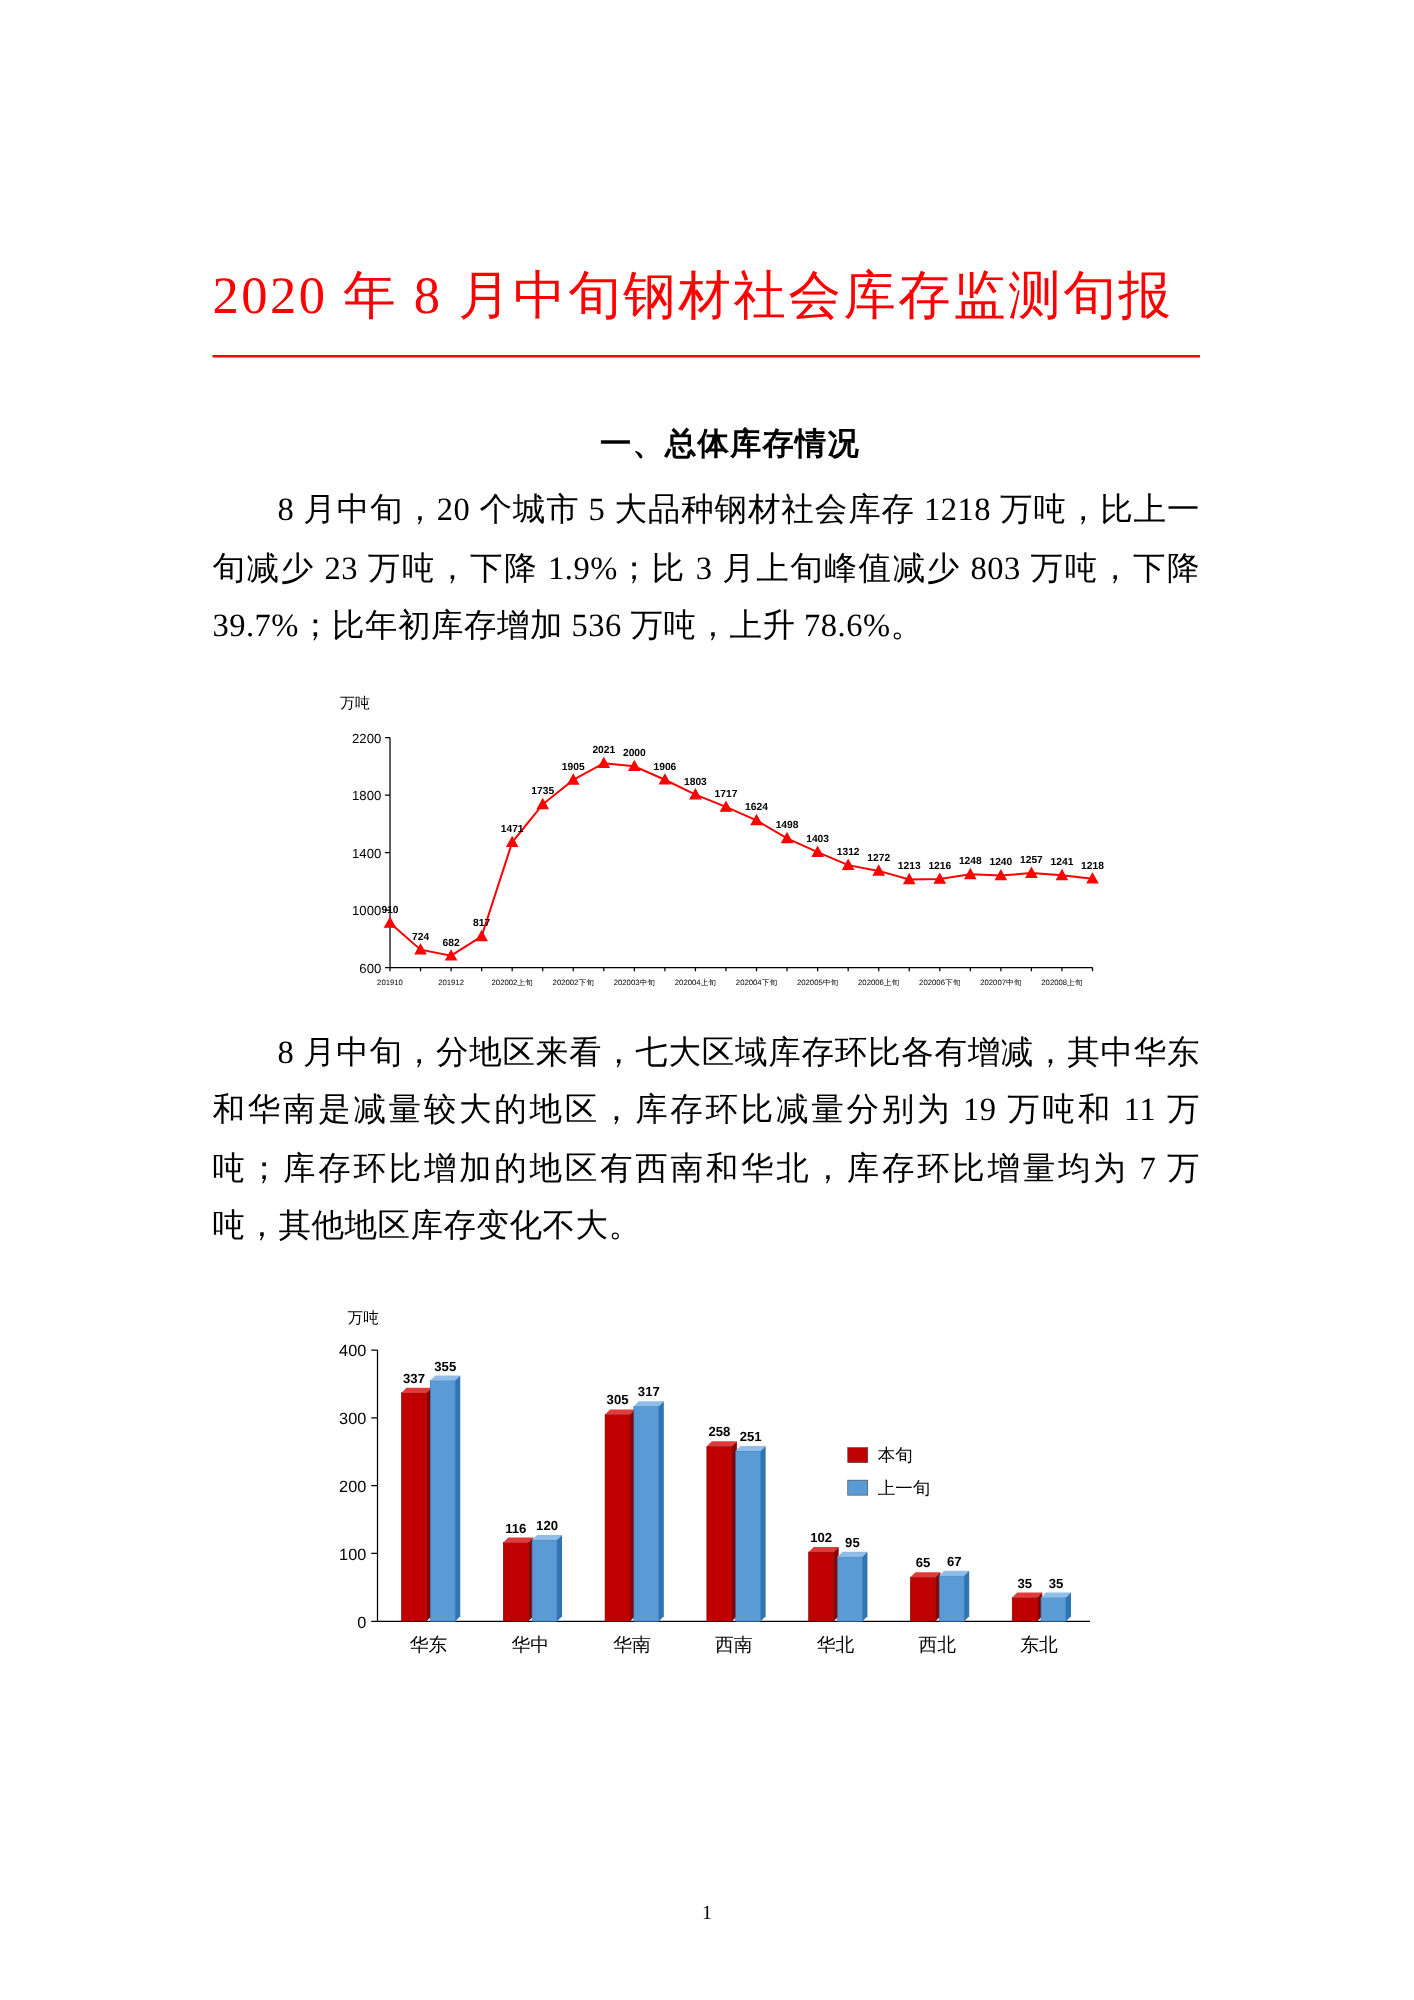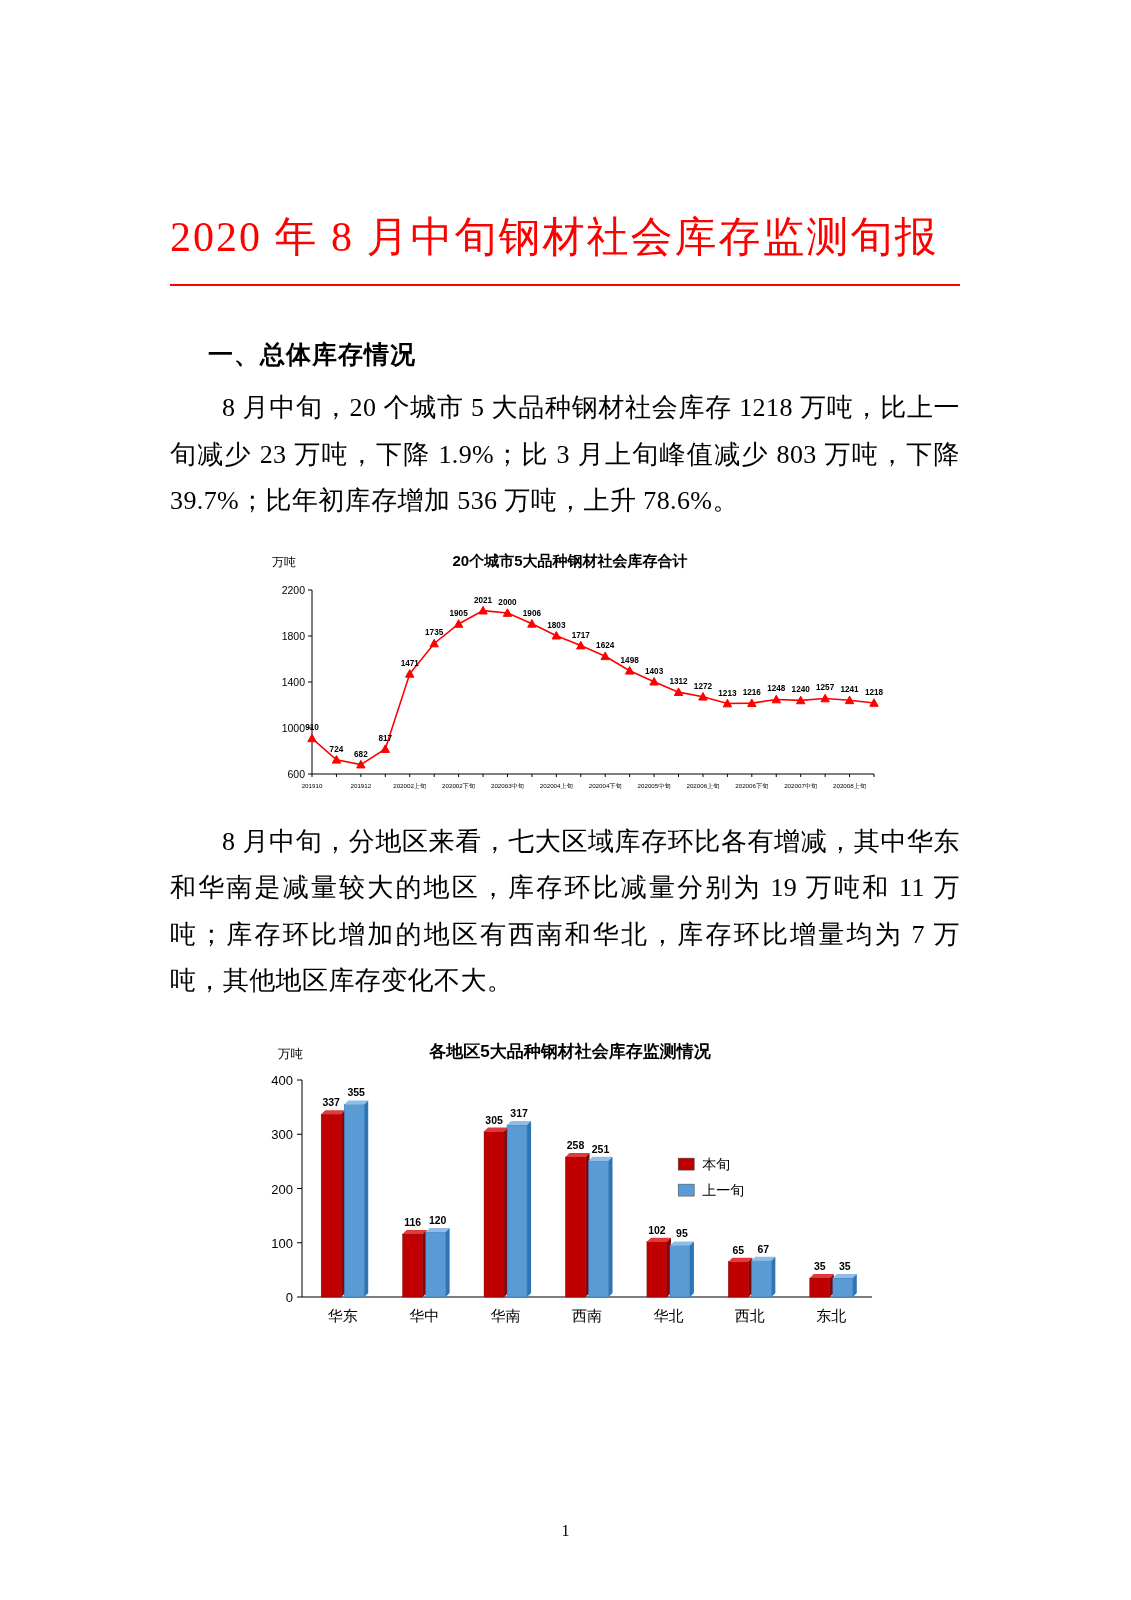--- a/index.html
+++ b/index.html
@@ -45,20 +45,21 @@
     border-top: 2.5px solid #ff0000;
     margin: 14px 0 0 0;
     width: 100%;
   }
   .section-heading {
     font-family: "Liberation Serif", serif;
     font-size: 25px;
     margin: 52px 0 0 0;
     padding-left: 38px;
     letter-spacing: 1px;
+    text-align: center;
   }
   .para {
     font-family: "Liberation Serif", serif;
     font-size: 26px;
     line-height: 1.78;
     margin: 14px 0 0 0;
     text-indent: 52px;
     text-align: justify;
     letter-spacing: 0.4px;
   }
@@ -137,21 +138,20 @@
 
     <h1 class="doc-title">2020 年 8 月中旬钢材社会库存监测旬报</h1>
     <hr class="title-rule">
 
     <h2 class="section-heading">一、总体库存情况</h2>
 
     <p class="para">8 月中旬，20 个城市 5 大品种钢材社会库存 1218 万吨，比上一旬减少 23 万吨，下降 1.9%；比 3 月上旬峰值减少 803 万吨，下降 39.7%；比年初库存增加 536 万吨，上升 78.6%。</p>
 
     <div class="chart1-wrap">
       <div class="chart1-unit">万吨</div>
-      <div class="chart1-title">20个城市5大品种钢材社会库存合计</div>
       <svg class="chart1-svg" id="chart1" width="640" height="230">
           <line x1="62" y1="18" x2="62" y2="202" stroke="#000" stroke-width="1"></line>
           <line x1="62" y1="202" x2="624" y2="202" stroke="#000" stroke-width="1"></line>
           <line x1="58" y1="202" x2="62" y2="202" stroke="#000" stroke-width="1"></line>
           <text x="55" y="206" text-anchor="end" font-size="10.5" fill="#000">600</text>
           <line x1="58" y1="156" x2="62" y2="156" stroke="#000" stroke-width="1"></line>
           <text x="55" y="160" text-anchor="end" font-size="10.5" fill="#000">1000</text>
           <line x1="58" y1="110" x2="62" y2="110" stroke="#000" stroke-width="1"></line>
           <text x="55" y="114" text-anchor="end" font-size="10.5" fill="#000">1400</text>
           <line x1="58" y1="64" x2="62" y2="64" stroke="#000" stroke-width="1"></line>
@@ -243,21 +243,20 @@
           <text x="599.5652173913044" y="120.285" text-anchor="middle" font-size="8.2" fill="#000" font-weight="bold">1241</text>
           <polygon points="624,126.73 619.8,134.29000000000002 628.2,134.29000000000002" fill="#ff0000" stroke="#ff0000"></polygon>
           <text x="624" y="122.93" text-anchor="middle" font-size="8.2" fill="#000" font-weight="bold">1218</text>
         </svg>
     </div>
 
     <p class="para">8 月中旬，分地区来看，七大区域库存环比各有增减，其中华东和华南是减量较大的地区，库存环比减量分别为 19 万吨和 11 万吨；库存环比增加的地区有西南和华北，库存环比增量均为 7 万吨，其他地区库存变化不大。</p>
 
     <div class="chart2-wrap">
       <div class="chart2-unit">万吨</div>
-      <div class="chart2-title">各地区5大品种钢材社会库存监测情况</div>
       <svg class="chart2-svg" id="chart2" width="660" height="275">
           <line x1="62" y1="16" x2="62" y2="233" stroke="#000" stroke-width="1"></line>
           <line x1="62" y1="233" x2="632" y2="233" stroke="#000" stroke-width="1"></line>
           <line x1="57" y1="233" x2="62" y2="233" stroke="#000" stroke-width="1"></line>
           <text x="53" y="238" text-anchor="end" font-size="13" fill="#000">0</text>
           <line x1="57" y1="178.75" x2="62" y2="178.75" stroke="#000" stroke-width="1"></line>
           <text x="53" y="183.75" text-anchor="end" font-size="13" fill="#000">100</text>
           <line x1="57" y1="124.5" x2="62" y2="124.5" stroke="#000" stroke-width="1"></line>
           <text x="53" y="129.5" text-anchor="end" font-size="13" fill="#000">200</text>
           <line x1="57" y1="70.25" x2="62" y2="70.25" stroke="#000" stroke-width="1"></line>

